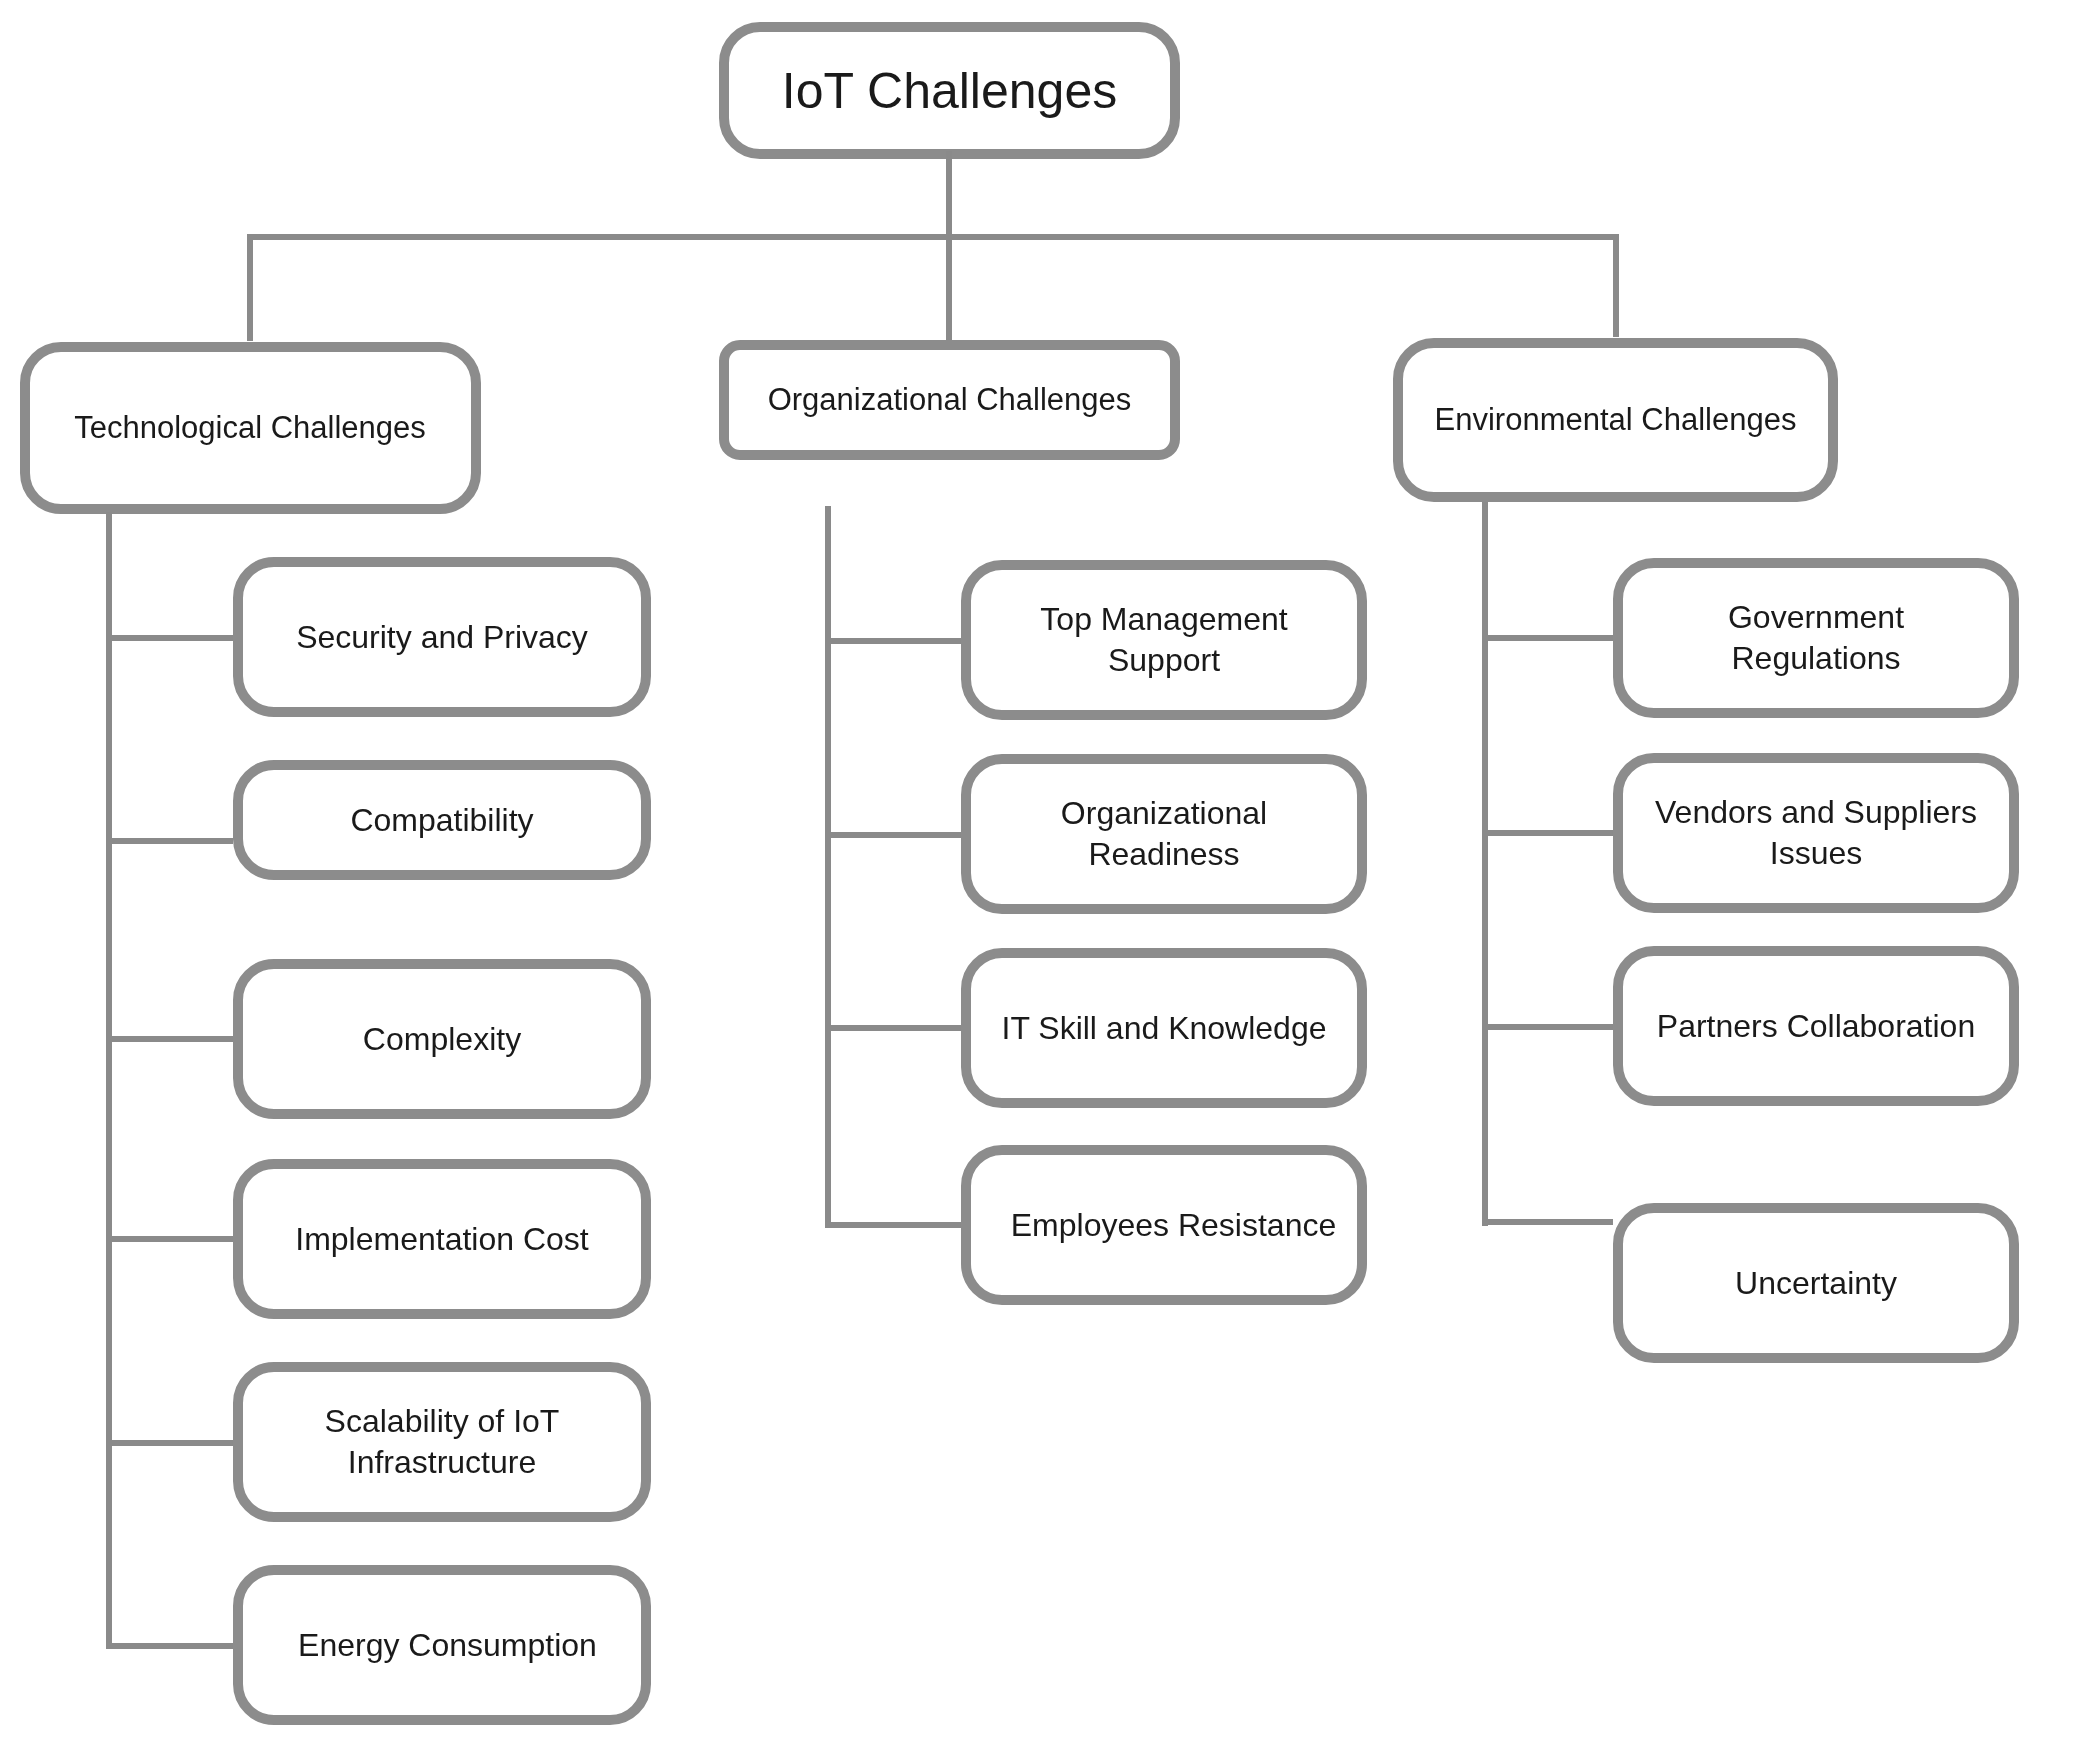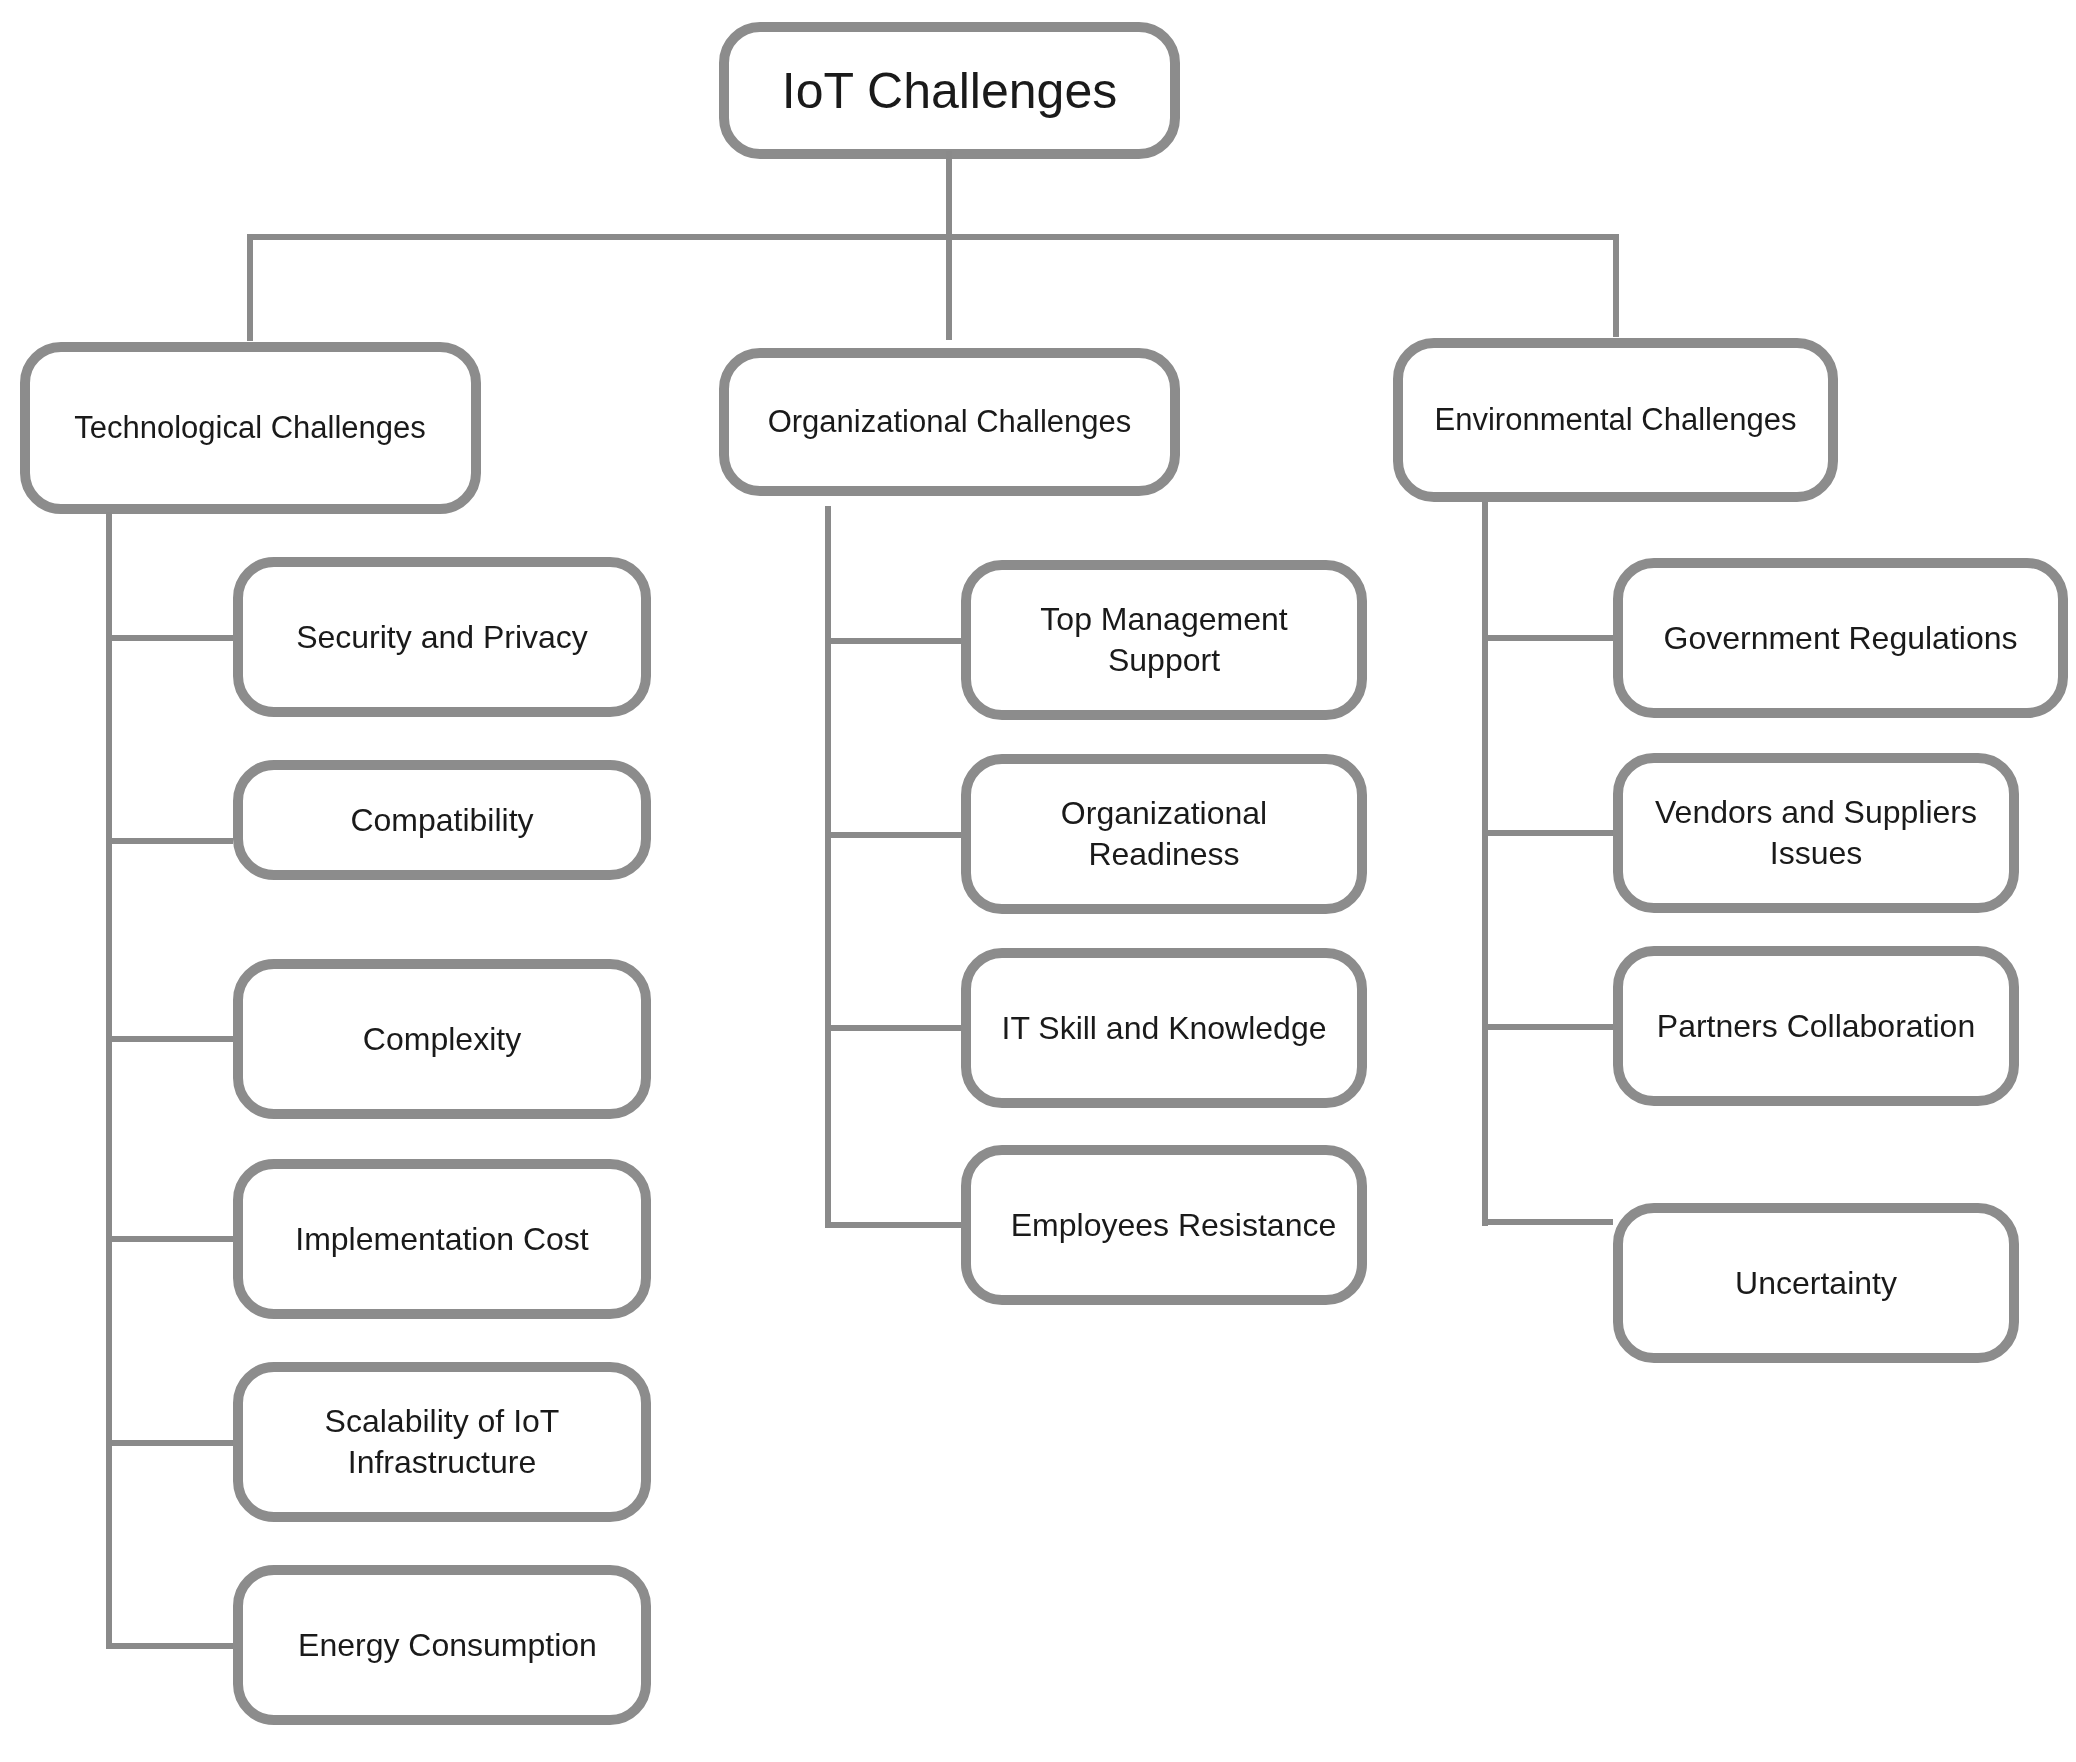--- a/index.html
+++ b/index.html
@@ -50,21 +50,21 @@
 
   <div class="line" style="left:946px;top:151px;width:6.3px;height:90px;"></div>
   <div class="line" style="left:247px;top:234px;width:1372px;height:6.3px;"></div>
   <div class="line" style="left:247px;top:234px;width:6.3px;height:107px;"></div>
   <div class="line" style="left:946px;top:234px;width:6.3px;height:106px;"></div>
   <div class="line" style="left:1613px;top:234px;width:6.3px;height:103px;"></div>
 
   <div class="node branch" style="left:19.5px;top:342px;width:461px;height:172px;">
     <span>Technological Challenges</span>
   </div>
-  <div class="node branch" style="left:719px;top:348px;width:461px;height:148px;">
+  <div class="node branch" style="left:719px;top:340px;width:461px;height:120px;border-radius:21px;">
     <span>Organizational Challenges</span>
   </div>
   <div class="node branch" style="left:1393px;top:338px;width:445px;height:164px;">
     <span>Environmental Challenges</span>
   </div>
 
   <div class="line" style="left:106px;top:512px;width:6.3px;height:1137px;"></div>
   <div class="line" style="left:106px;top:635px;width:127px;height:6.3px;"></div>
   <div class="line" style="left:106px;top:838px;width:127px;height:6.3px;"></div>
   <div class="line" style="left:106px;top:1036px;width:127px;height:6.3px;"></div>
@@ -109,21 +109,21 @@
   <div class="node leaf" style="left:961px;top:1145px;width:406px;height:160px;padding-left:36px;">
     <span>Employees Resistance</span>
   </div>
 
   <div class="line" style="left:1482px;top:502px;width:6.3px;height:724px;"></div>
   <div class="line" style="left:1482px;top:635px;width:131px;height:6.3px;"></div>
   <div class="line" style="left:1482px;top:830px;width:131px;height:6.3px;"></div>
   <div class="line" style="left:1482px;top:1024px;width:131px;height:6.3px;"></div>
   <div class="line" style="left:1482px;top:1219px;width:131px;height:6.3px;"></div>
 
-  <div class="node leaf" style="left:1613px;top:558px;width:455px;height:160px;">
+  <div class="node leaf" style="left:1613px;top:558px;width:406px;height:160px;">
     <span>Government Regulations</span>
   </div>
   <div class="node leaf" style="left:1613px;top:753px;width:406px;height:160px;">
     <span>Vendors and Suppliers Issues</span>
   </div>
   <div class="node leaf" style="left:1613px;top:946px;width:406px;height:160px;">
     <span>Partners Collaboration</span>
   </div>
   <div class="node leaf" style="left:1613px;top:1203px;width:406px;height:160px;">
     <span>Uncertainty</span>

